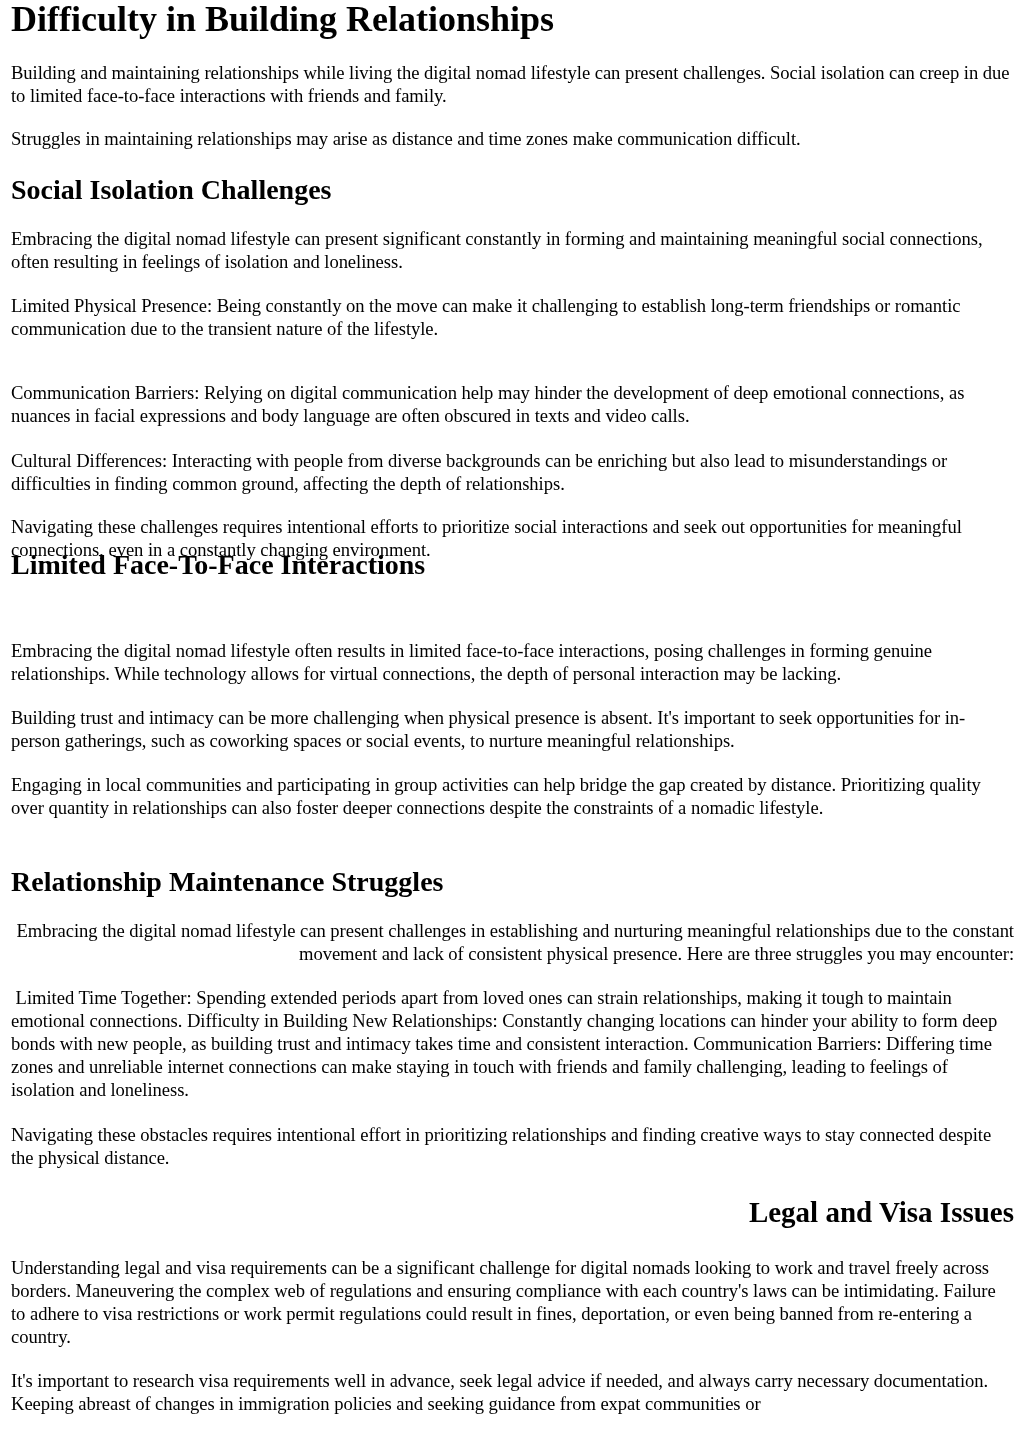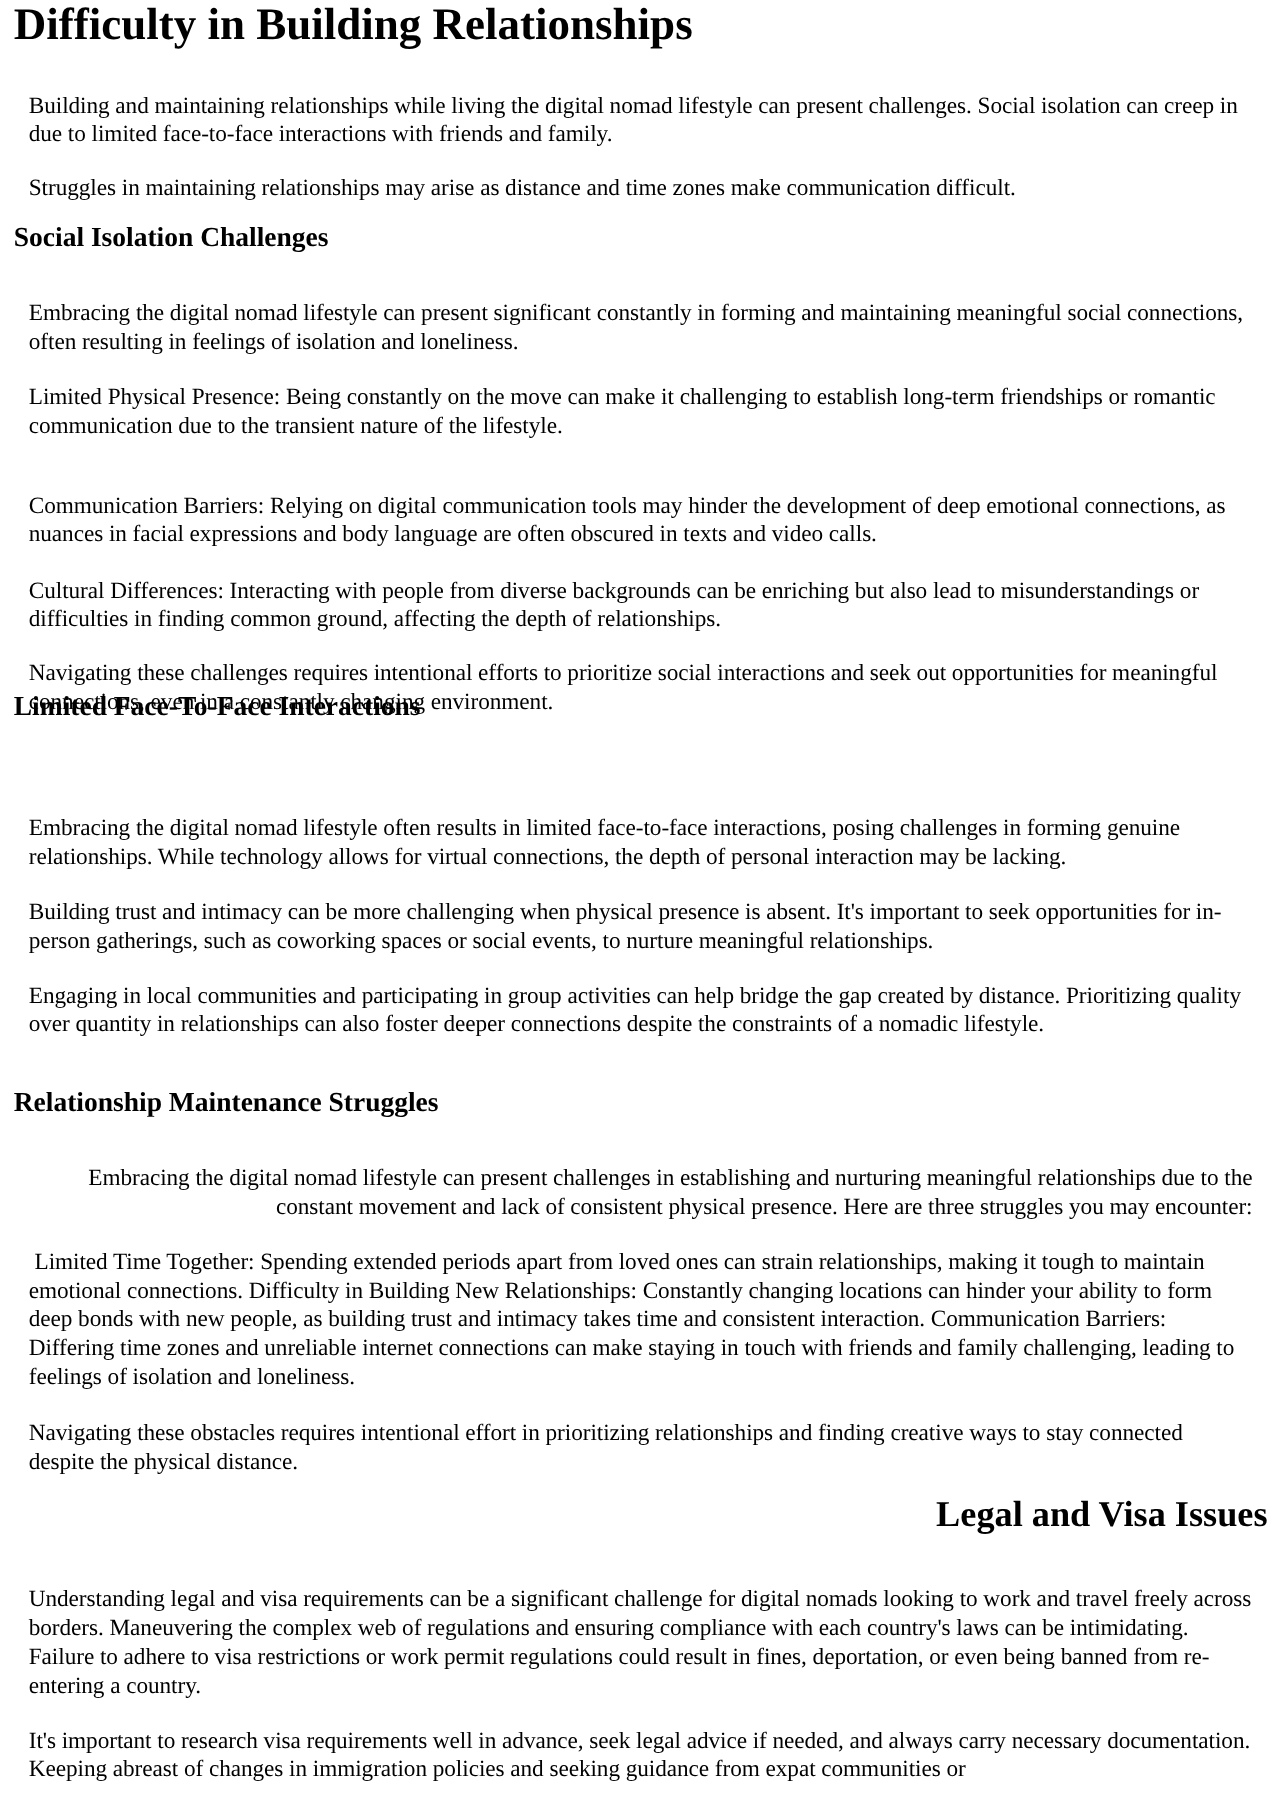--- a/index.html
+++ b/index.html
@@ -20,54 +20,54 @@
       width: 1003px;
     }
     h1.main-title {
       font-size: 36px;
       font-weight: bold;
       margin: 0;
       padding-top: 1px;
       line-height: 36px;
     }
     h3.subhead {
-      font-size: 22px;
+      font-size: 28px;
       font-weight: bold;
       margin: 0;
       line-height: 26px;
     }
     h2.section-title {
       font-size: 29px;
       font-weight: bold;
       margin: 0;
       line-height: 36px;
       text-align: right;
     }
     p {
       font-size: 18.6px;
       line-height: 23px;
-      margin: 12px;
+      margin: 0;
       letter-spacing: -0.05px;
     }
     .b { position: absolute; left: 11px; right: 10px; }
   </style>
 </head>
 <body>
 
 <div class="page">
 
   <h1 class="main-title b" style="top:0px;">Difficulty in Building Relationships</h1>
 
   <p class="b" style="top:61px;">Building and maintaining relationships while living the digital nomad lifestyle can present challenges. Social isolation can creep in due to limited face-to-face interactions with friends and family.</p>
   <p class="b" style="top:127px;">Struggles in maintaining relationships may arise as distance and time zones make communication difficult.</p>
 
   <h3 class="subhead b" style="top:177px;">Social Isolation Challenges</h3>
   <p class="b" style="top:227px;">Embracing the digital nomad lifestyle can present significant constantly in forming and maintaining meaningful social connections, often resulting in feelings of isolation and loneliness.</p>
   <p class="b" style="top:294px;">Limited Physical Presence: Being constantly on the move can make it challenging to establish long-term friendships or romantic communication due to the transient nature of the lifestyle.</p>
-  <p class="b" style="top:381px;">Communication Barriers: Relying on digital communication tools may hinder the development of deep emotional connections, as nuances in facial expressions and body language are often obscured in texts and video calls.</p>
+  <p class="b" style="top:381px;">Communication Barriers: Relying on digital communication help may hinder the development of deep emotional connections, as nuances in facial expressions and body language are often obscured in texts and video calls.</p>
   <p class="b" style="top:449px;">Cultural Differences: Interacting with people from diverse backgrounds can be enriching but also lead to misunderstandings or difficulties in finding common ground, affecting the depth of relationships.</p>
   <p class="b" style="top:515px;">Navigating these challenges requires intentional efforts to prioritize social interactions and seek out opportunities for meaningful connections, even in a constantly changing environment.</p>
 
   <h3 class="subhead b" style="top:552px;">Limited Face-To-Face Interactions</h3>
   <p class="b" style="top:639px;">Embracing the digital nomad lifestyle often results in limited face-to-face interactions, posing challenges in forming genuine relationships. While technology allows for virtual connections, the depth of personal interaction may be lacking.</p>
   <p class="b" style="top:706px;">Building trust and intimacy can be more challenging when physical presence is absent. It's important to seek opportunities for in-person gatherings, such as coworking spaces or social events, to nurture meaningful relationships.</p>
   <p class="b" style="top:773px;">Engaging in local communities and participating in group activities can help bridge the gap created by distance. Prioritizing quality over quantity in relationships can also foster deeper connections despite the constraints of a nomadic lifestyle.</p>
 
   <h3 class="subhead b" style="top:869px;">Relationship Maintenance Struggles</h3>
   <p class="b" style="top:919px;text-align:right;">Embracing the digital nomad lifestyle can present challenges in establishing and nurturing meaningful relationships due to the constant movement and lack of consistent physical presence. Here are three struggles you may encounter:</p>

